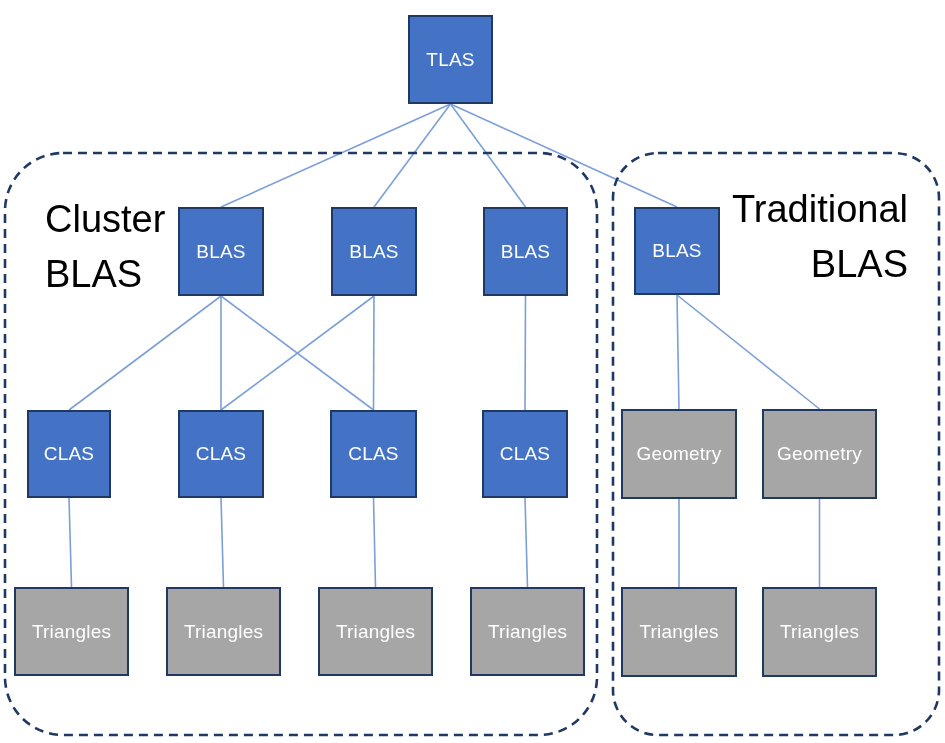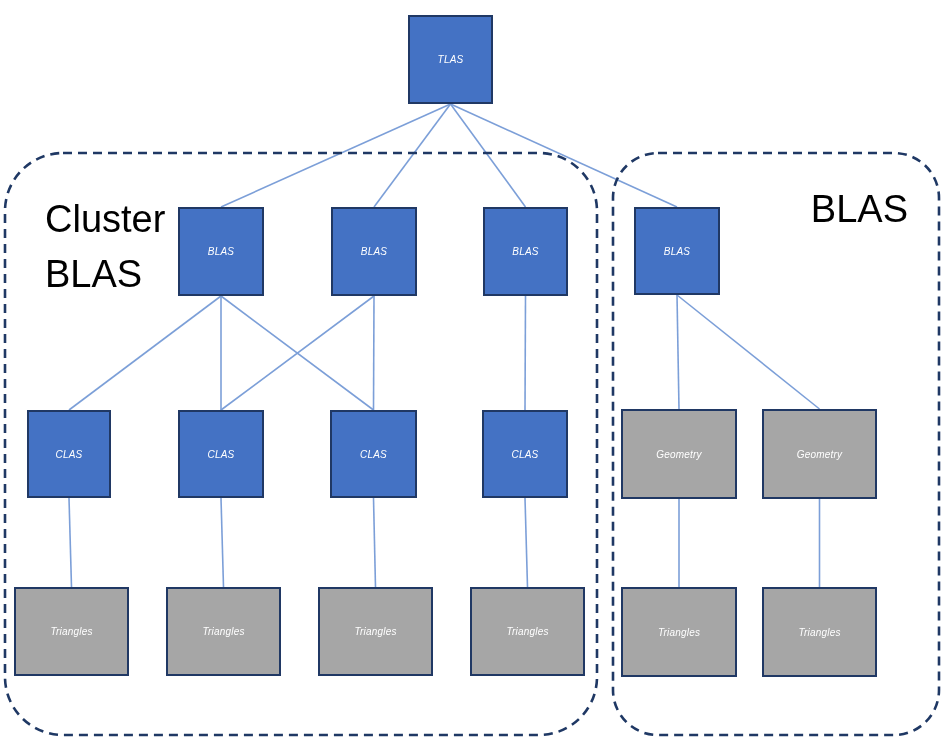--- a/index.html
+++ b/index.html
@@ -34,24 +34,23 @@
     position: absolute;
     box-sizing: border-box;
     display: flex;
     align-items: center;
     justify-content: center;
     border-style: solid;
     border-width: 2.5px;
   }
   .node-label {
     color: #ffffff;
-    font-size: 10px;
+    font-size: 19px;
     letter-spacing: 0.2px;
     white-space: nowrap;
-    font-style: italic;
   }
   .container-label {
     position: absolute;
     font-size: 38px;
     line-height: 1.45;
     color: #000000;
     z-index: 3;
   }
   .container-label .label-line {
     white-space: nowrap;
@@ -82,20 +81,21 @@
       <line x1="819.5" y1="499" x2="819.5" y2="587" stroke="#7C9FD8" stroke-width="1.6"></line>
       <rect x="5" y="153" width="592" height="582" rx="58" ry="58" fill="none" stroke="#1F3864" stroke-width="2.6" stroke-dasharray="9 6"></rect>
       <rect x="613" y="153" width="326" height="582" rx="45" ry="45" fill="none" stroke="#1F3864" stroke-width="2.6" stroke-dasharray="9 6"></rect>
     </svg>
   <div class="node-layer">
       <div class="container-label" style="left: 45px; top: 192px; width: 175px; text-align: left; color: rgb(0, 0, 0);">
         <div class="label-line">Cluster</div>
         <div class="label-line">BLAS</div>
       </div>
       <div class="container-label" style="left: 693px; top: 182px; width: 215px; text-align: right; color: rgb(0, 0, 0);">
+        <div class="label-line">Traditional</div>
         <div class="label-line">BLAS</div>
       </div>
       <div class="node" style="left: 408px; top: 15px; width: 85px; height: 89px; background: rgb(68, 114, 196); border-color: rgb(32, 56, 100);">
         <span class="node-label" style="color: rgb(255, 255, 255);">TLAS</span>
       </div>
       <div class="node" style="left: 178px; top: 207px; width: 86px; height: 89px; background: rgb(68, 114, 196); border-color: rgb(32, 56, 100);">
         <span class="node-label" style="color: rgb(255, 255, 255);">BLAS</span>
       </div>
       <div class="node" style="left: 331px; top: 207px; width: 86px; height: 89px; background: rgb(68, 114, 196); border-color: rgb(32, 56, 100);">
         <span class="node-label" style="color: rgb(255, 255, 255);">BLAS</span>

